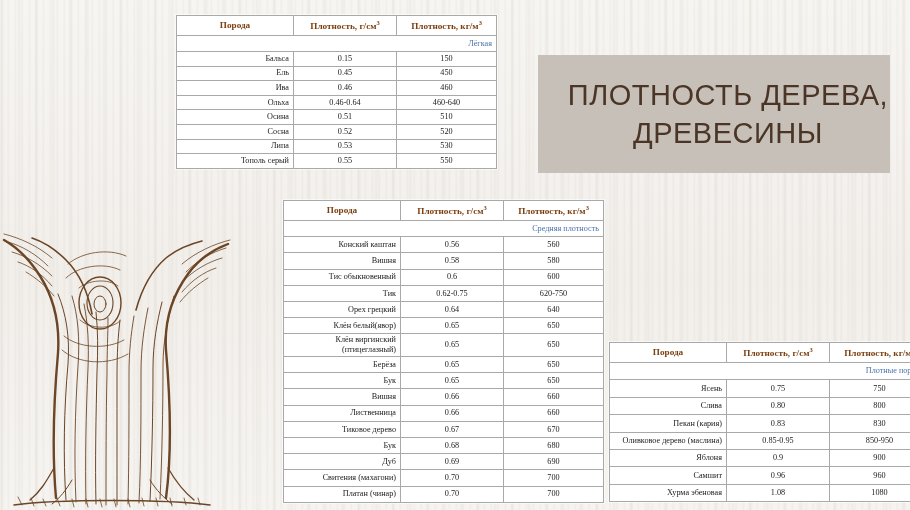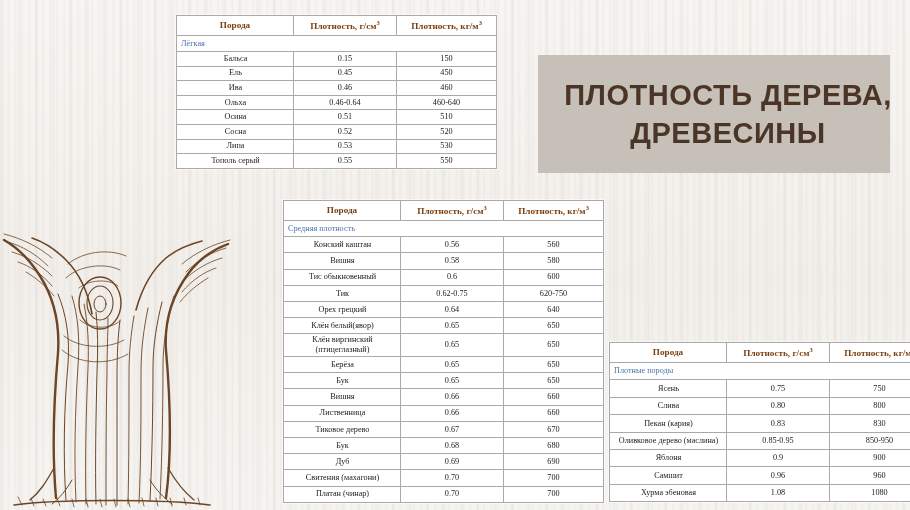--- a/index.html
+++ b/index.html
@@ -38,21 +38,21 @@
   
   #title-plate{
     position:absolute; left:538px; top:55px; width:352px; height:118px;
     background:#c7c0b9;
     display:flex; flex-direction:column;
     align-items:center; justify-content:center;
     text-align:center;
   }
   #title-plate .tline{
     font-family:"Liberation Sans", sans-serif;
-    font-weight:bold;
+    font-weight:normal;
     font-size:29px;
     letter-spacing:0.5px;
     color:#4a3526;
     line-height:1.32;
     white-space:nowrap;
     margin-left:28px;
   }
 
   
   .dtable{
@@ -76,23 +76,23 @@
   }
   .dtable th{
     font-weight:bold;
     color:#7b3f10;
     text-align:center;
     font-size:9.2px;
     padding:3px 4px;
   }
   .dtable th sup{ font-size:6.5px; }
   .dtable td.num{ text-align:center; }
-  .dtable td.name{ text-align:center; padding-left:5px; }
+  .dtable td.name{ text-align:right; padding-left:5px; }
   .dtable td.group{
-    text-align:left;
+    text-align:right;
     color:#4a72ad;
     font-size:8.2px;
     padding:2.5px 4px;
   }
 
   #table-light  { left:155px; top:15px;  width:320px; }
   #table-medium { left:262px; top:200px; width:320px; }
   #table-dense  { left:588px; top:342px; width:318px; }
 
   #table-light  td, #table-light  th { height:14.6px; }

